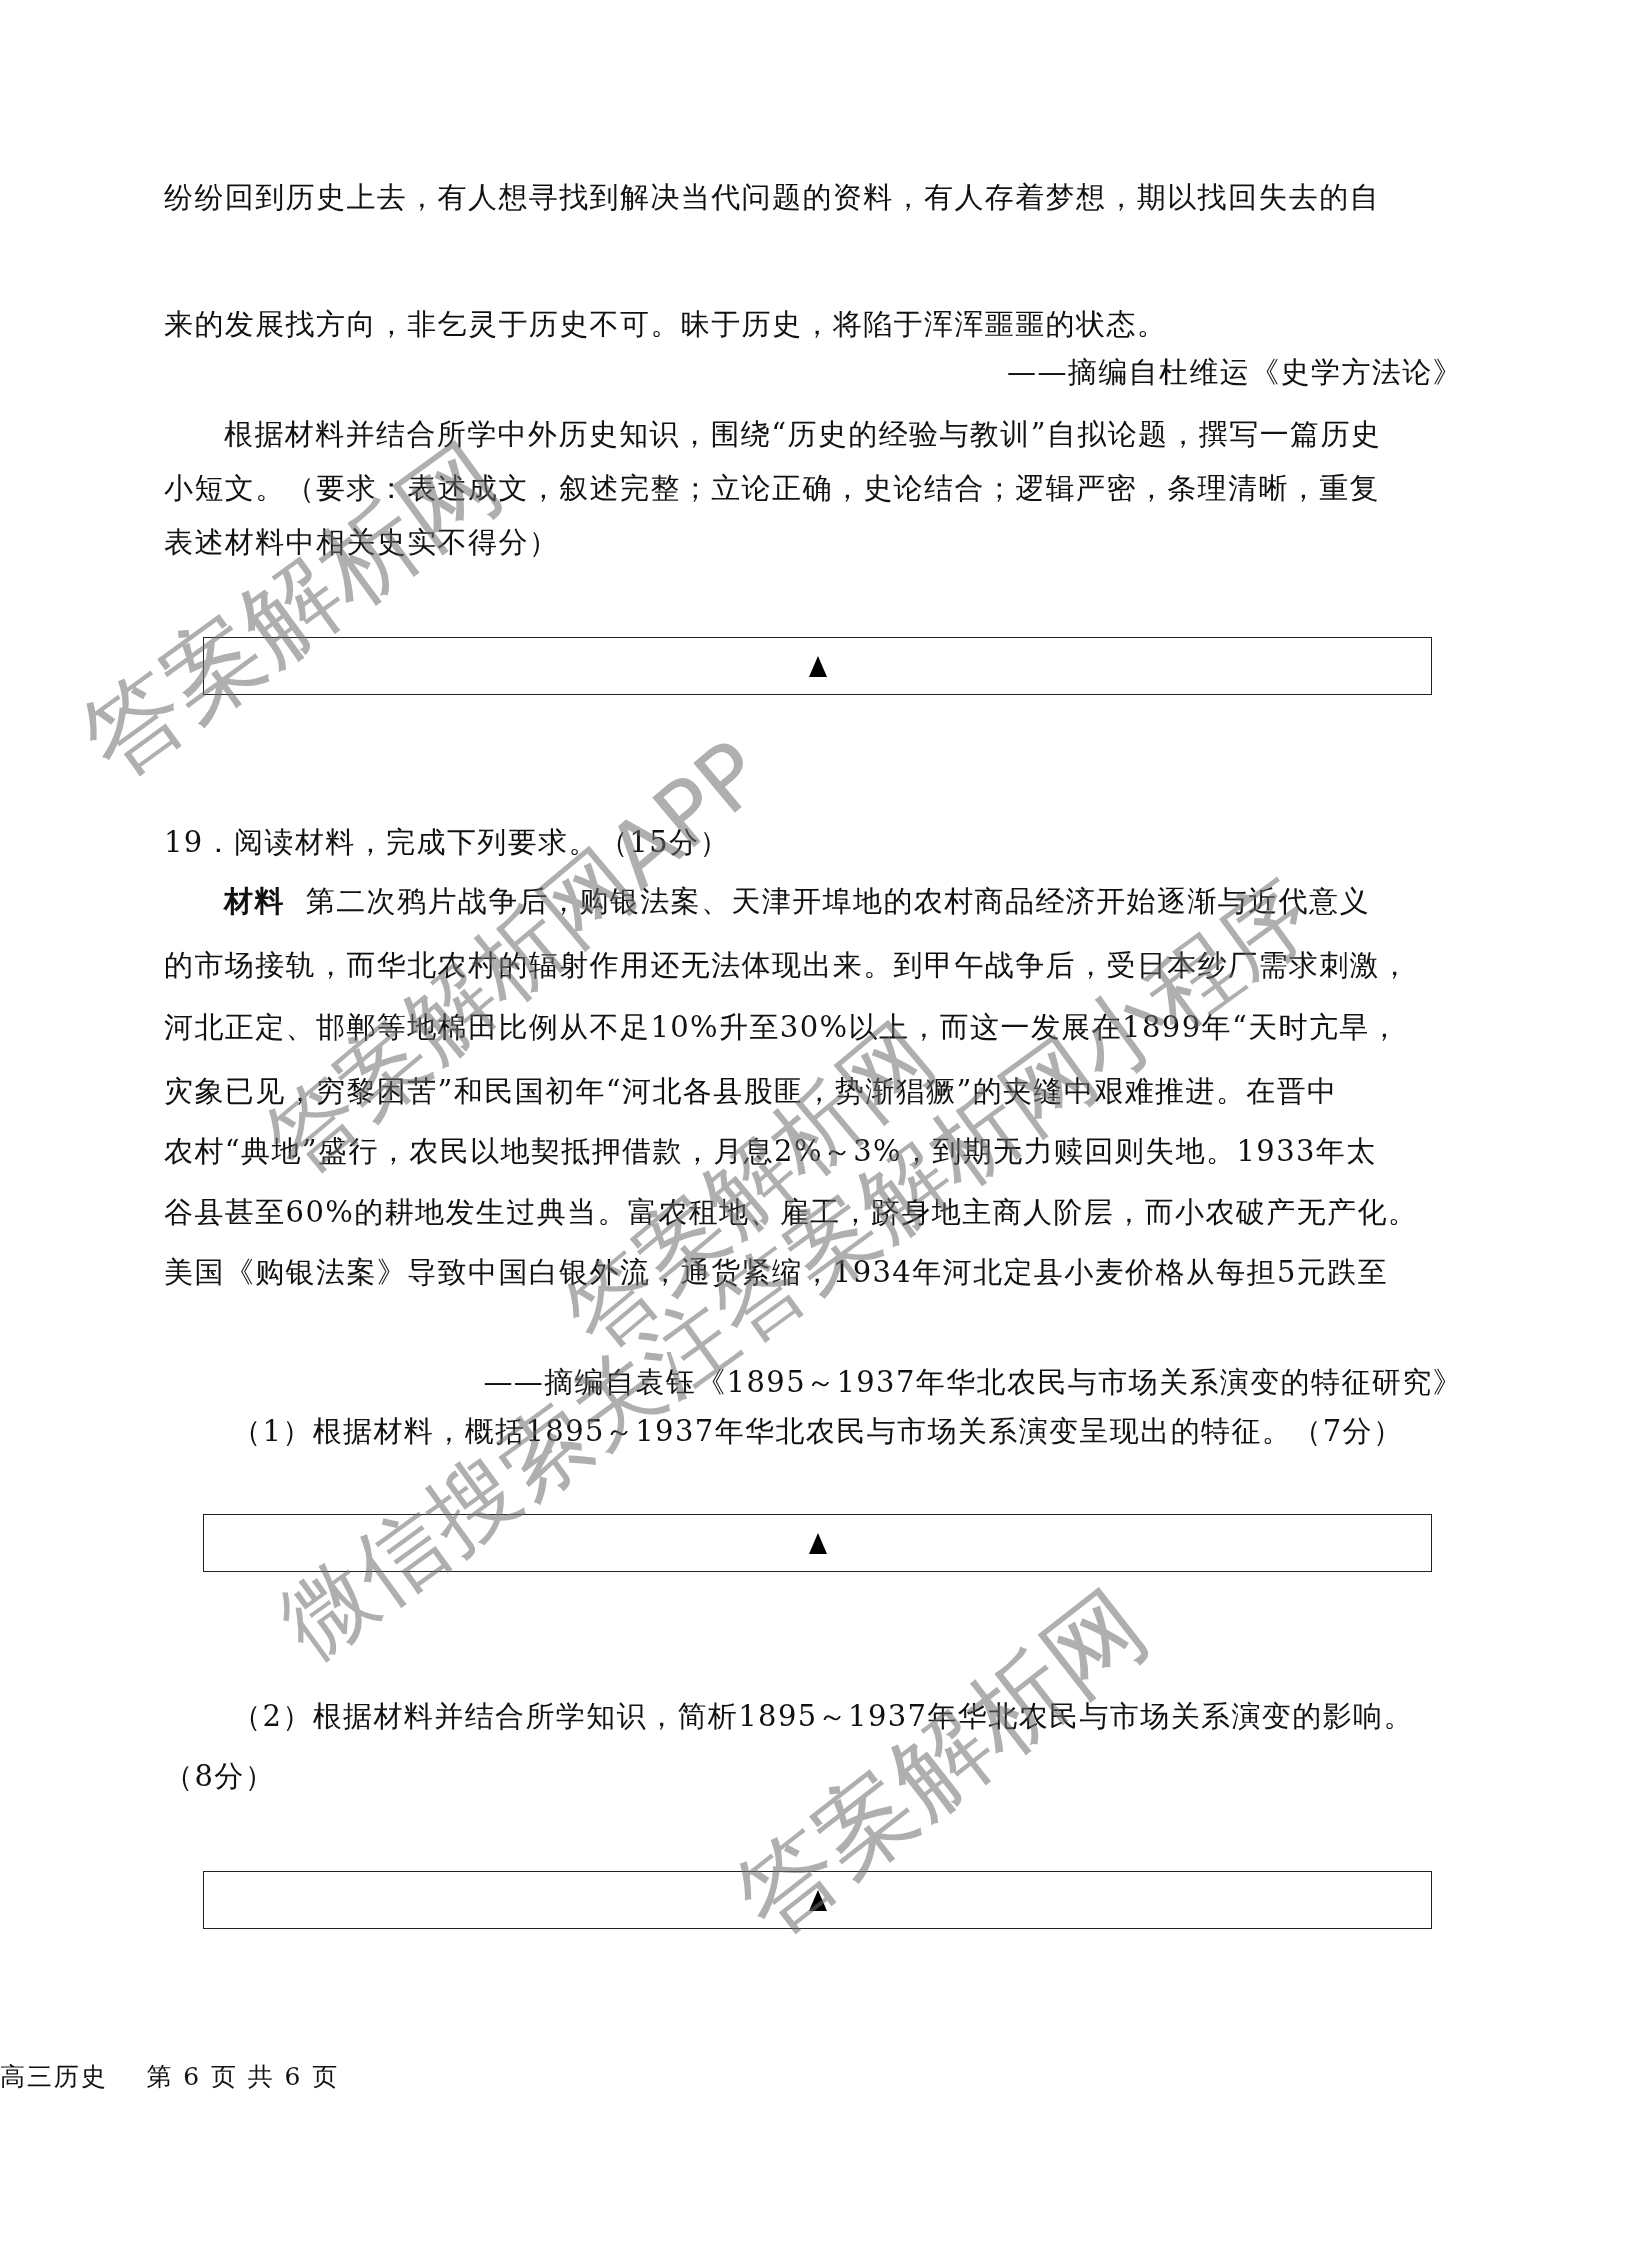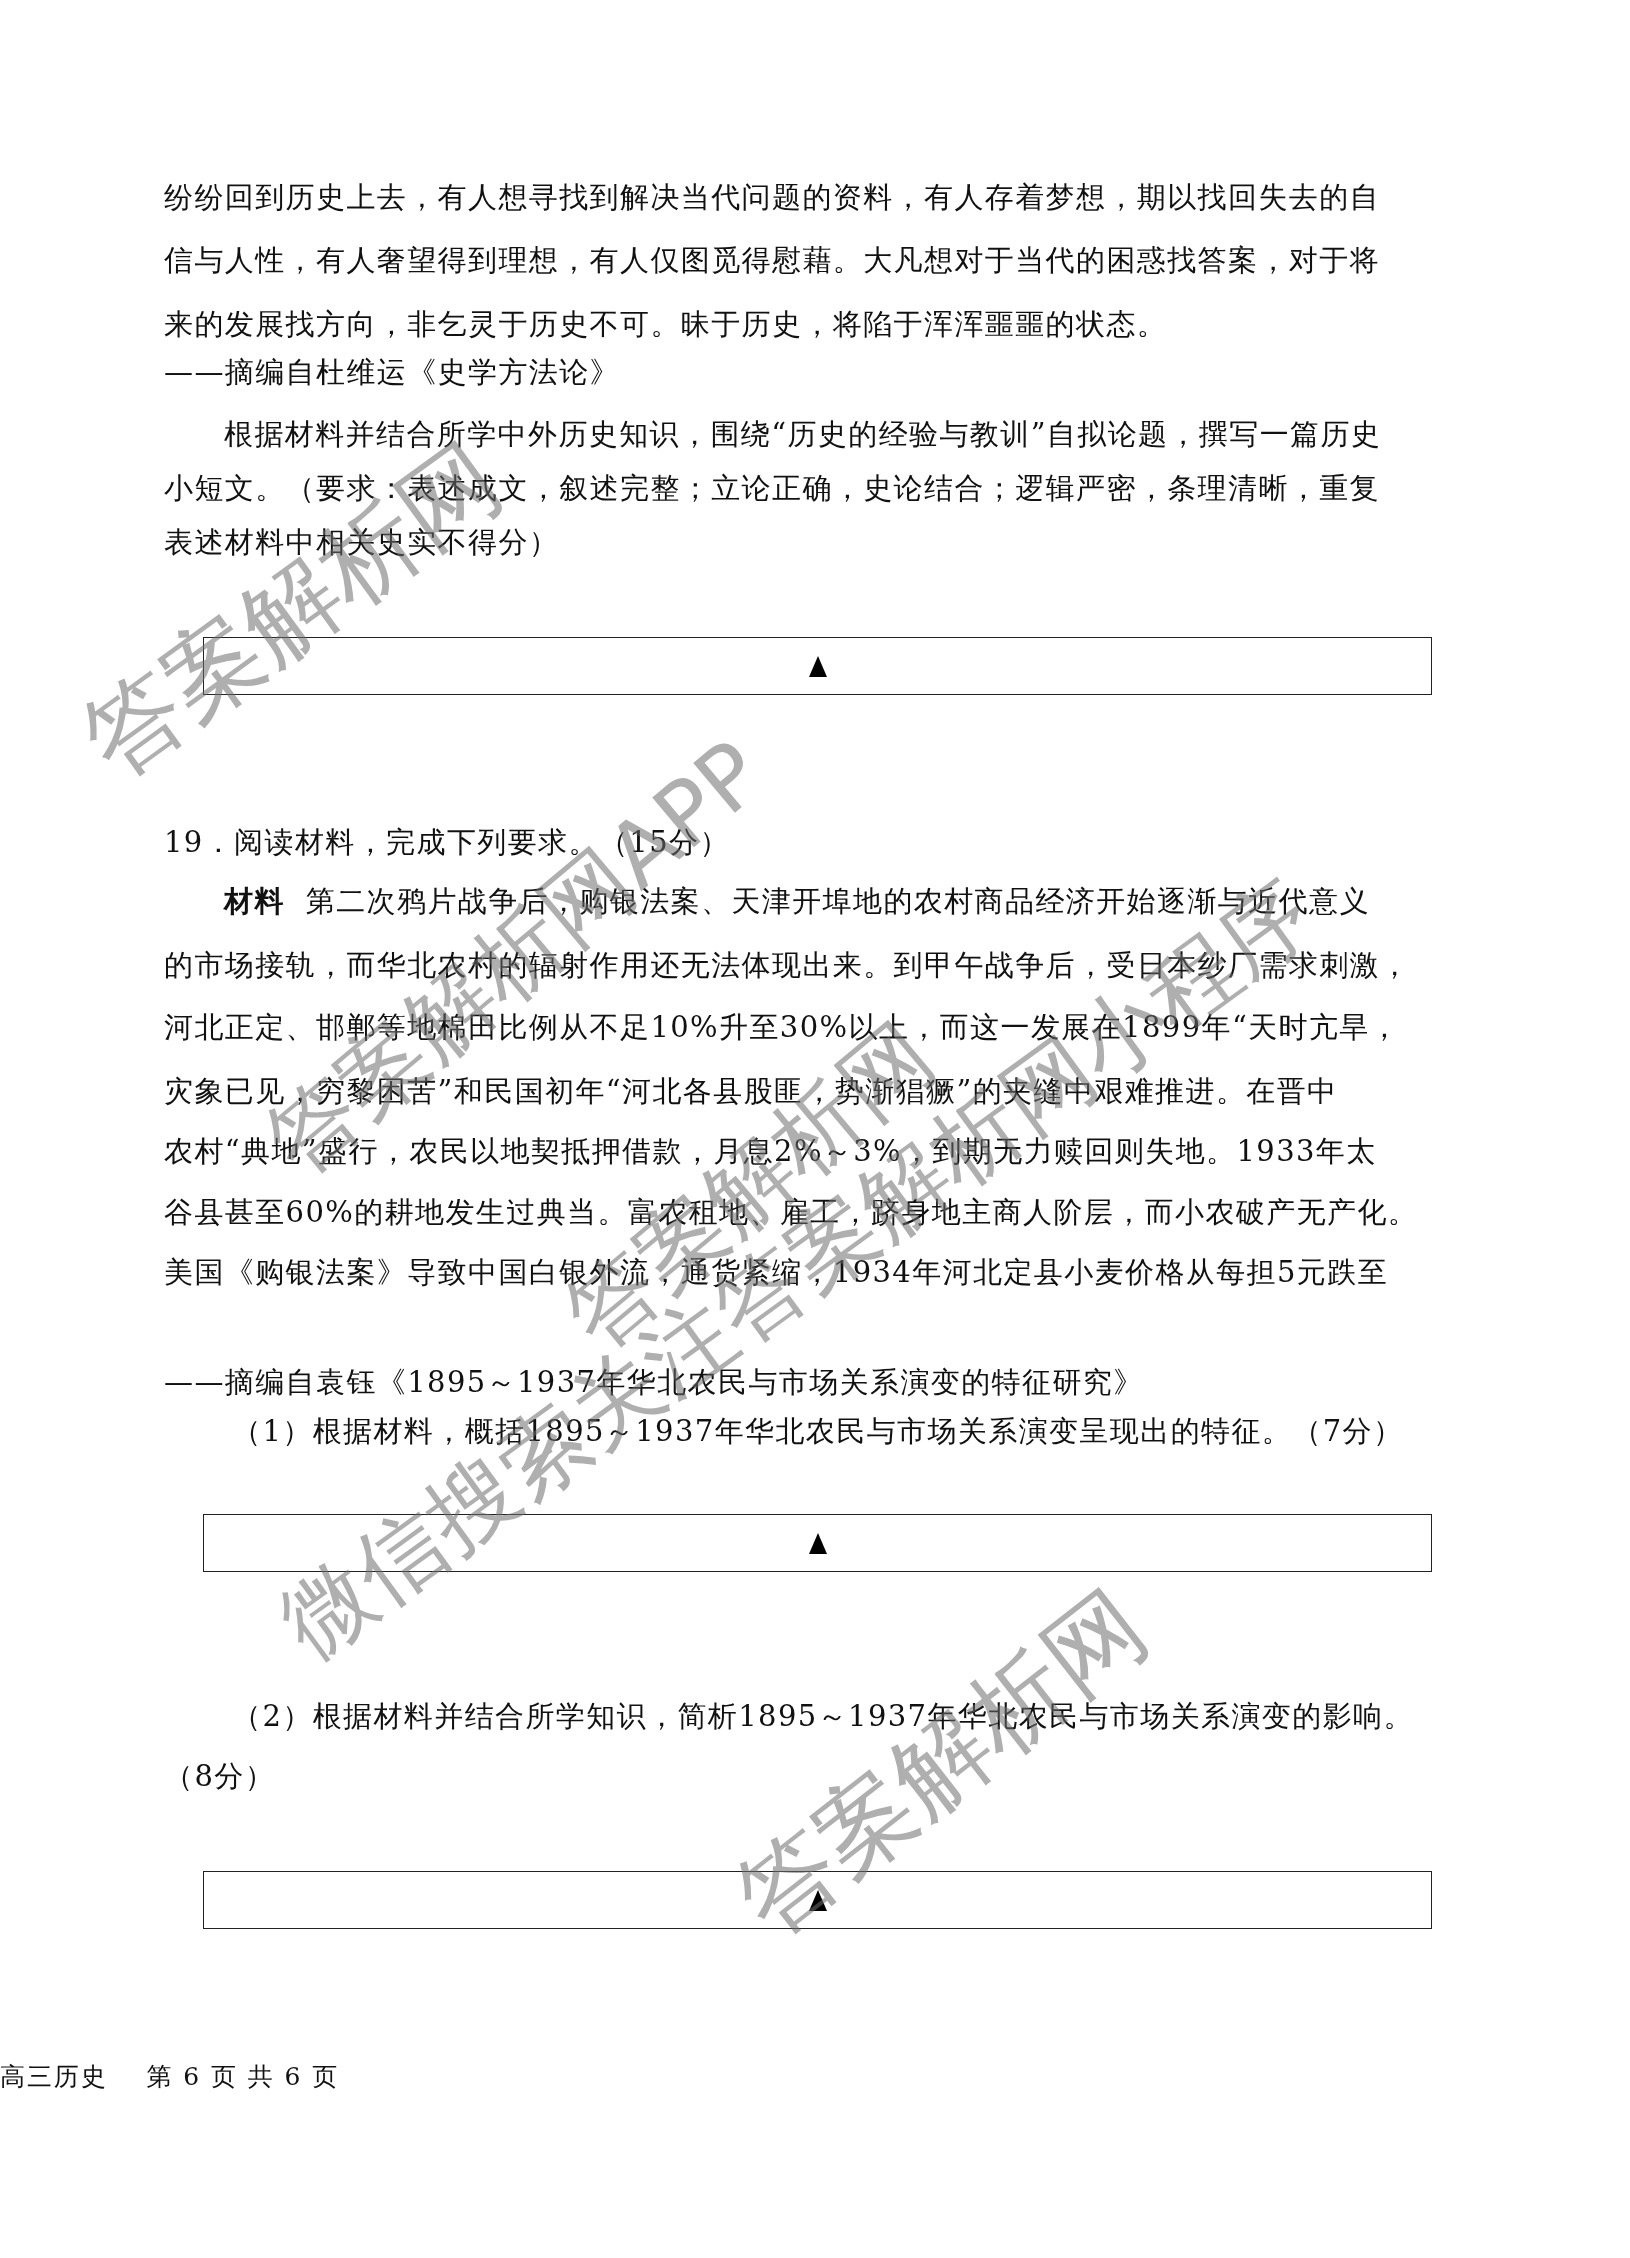--- a/index.html
+++ b/index.html
@@ -8,21 +8,21 @@
       font-family: "DejaVu Serif", "Liberation Serif", serif;
       color: #111111;
     }
     .page { position: absolute; left: 0; top: 0; width: 1631px; height: 2258px; }
     .line {
       position: absolute; left: 164px; width: 1299px;
       font-size: 29px; line-height: 39px; white-space: nowrap;
       letter-spacing: 1.4px;
     }
     .indent { padding-left: 60px; }
-    .right { }
+    .right { text-align: right; }
     .bold { font-weight: bold; margin-top: 43px; }
     .answer-box {
       position: absolute; left: 203px; width: 1229px; height: 58px;
       border: 1.9px solid #222222; background: transparent;
       display: flex; align-items: center; justify-content: center;
       box-sizing: border-box;
     }
     .tri {
       width: 0; height: 0;
       border-left: 9.7px solid transparent; border-right: 9.7px solid transparent;
@@ -39,21 +39,20 @@
       white-space: nowrap; transform-origin: left bottom;
       pointer-events: none;
     }
   </style>
 </head>
 <body>
 
 <div class="page">
 
   <div class="line" style="top:178px">纷纷回到历史上去，有人想寻找到解决当代问题的资料，有人存着梦想，期以找回失去的自</div>
-  <div class="line" style="top:241px">信与人性，有人奢望得到理想，有人仅图觅得慰藉。大凡想对于当代的困惑找答案，对于将</div>
   <div class="line" style="top:305px">来的发展找方向，非乞灵于历史不可。昧于历史，将陷于浑浑噩噩的状态。</div>
   <div class="line right" style="top:353px">——摘编自杜维运《史学方法论》</div>
 
   <div class="line indent" style="top:415px">根据材料并结合所学中外历史知识，围绕“历史的经验与教训”自拟论题，撰写一篇历史</div>
   <div class="line" style="top:469px">小短文。（要求：表述成文，叙述完整；立论正确，史论结合；逻辑严密，条理清晰，重复</div>
   <div class="line" style="top:523px">表述材料中相关史实不得分）</div>
 
   <div class="answer-box" style="top:637px">
     <div class="tri"></div>
   </div>

